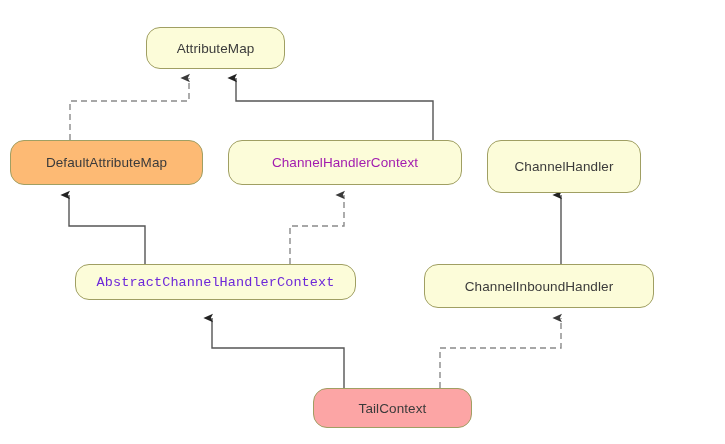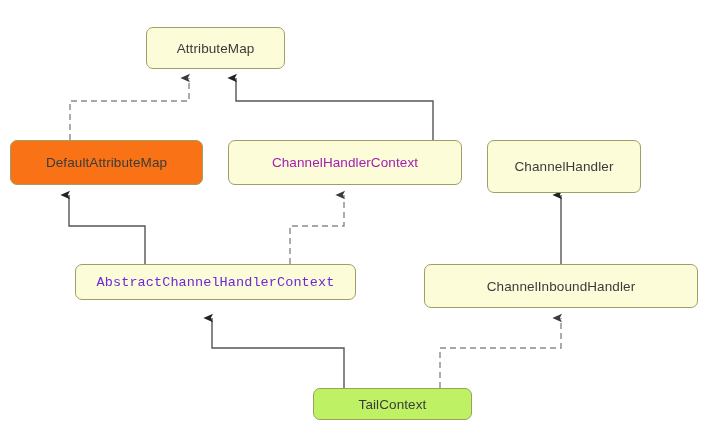--- a/index.html
+++ b/index.html
@@ -20,21 +20,21 @@
     left: 0;
     top: 0;
     width: 725px;
     height: 444px;
   }
   .node {
     position: absolute;
     box-sizing: border-box;
     background: #fcfcd9;
     border: 1px solid #a09f63;
-    border-radius: 7px;
+    border-radius: 14px;
     display: flex;
     align-items: center;
     justify-content: center;
     color: #3b3b3b;
     font-size: 13.5px;
     letter-spacing: 0.1px;
     white-space: nowrap;
     z-index: 2;
   }
   .node-label {
@@ -58,31 +58,31 @@
       <polyline points="433,140 433,101 236,101 236,78" fill="none" stroke="#555555" stroke-width="1.4" stroke-linejoin="miter" stroke-linecap="butt" marker-end="url(#arrow-solid)"></polyline>
       <polyline points="145,264 145,226 69,226 69,195" fill="none" stroke="#555555" stroke-width="1.4" stroke-linejoin="miter" stroke-linecap="butt" marker-end="url(#arrow-solid)"></polyline>
       <polyline points="290,264 290,226 344,226 344,195" fill="none" stroke="#8a8a8a" stroke-width="1.4" stroke-linejoin="miter" stroke-linecap="butt" stroke-dasharray="6,4" marker-end="url(#arrow-dashed)"></polyline>
       <polyline points="561,264 561,195" fill="none" stroke="#555555" stroke-width="1.4" stroke-linejoin="miter" stroke-linecap="butt" marker-end="url(#arrow-solid)"></polyline>
       <polyline points="344,388 344,348 212,348 212,318" fill="none" stroke="#555555" stroke-width="1.4" stroke-linejoin="miter" stroke-linecap="butt" marker-end="url(#arrow-solid)"></polyline>
       <polyline points="440,388 440,348 561,348 561,318" fill="none" stroke="#8a8a8a" stroke-width="1.4" stroke-linejoin="miter" stroke-linecap="butt" stroke-dasharray="6,4" marker-end="url(#arrow-dashed)"></polyline>
     </svg>
 <div class="node" style="left: 146px; top: 27px; width: 139px; height: 42px; background: rgb(252, 252, 217); border-color: rgb(160, 159, 99); color: rgb(59, 59, 59);">
       <span class="node-label">AttributeMap</span>
     </div>
-    <div class="node" style="left: 10px; top: 140px; width: 193px; height: 45px; background: #f97316; border-color: rgb(160, 159, 99); color: rgb(59, 59, 59);">
+    <div class="node" style="left: 10px; top: 140px; width: 193px; height: 45px; background: #fdba74; border-color: rgb(160, 159, 99); color: rgb(59, 59, 59);">
       <span class="node-label">DefaultAttributeMap</span>
     </div>
     <div class="node" style="left: 228px; top: 140px; width: 234px; height: 45px; background: rgb(252, 252, 217); border-color: rgb(160, 159, 99); color: #a21caf;">
       <span class="node-label">ChannelHandlerContext</span>
     </div>
     <div class="node" style="left: 487px; top: 140px; width: 154px; height: 53px; background: rgb(252, 252, 217); border-color: rgb(160, 159, 99); color: rgb(59, 59, 59);">
       <span class="node-label">ChannelHandler</span>
     </div>
     <div class="node" style="left: 75px; top: 264px; width: 281px; height: 36px; background: rgb(252, 252, 217); border-color: rgb(160, 159, 99); color: #6d28d9; font-family: Liberation Mono, monospace;">
       <span class="node-label">AbstractChannelHandlerContext</span>
     </div>
-    <div class="node" style="left: 424px; top: 264px; width: 274px; height: 44px; background: rgb(252, 252, 217); border-color: rgb(160, 159, 99); color: rgb(59, 59, 59); align-items: center;">
+    <div class="node" style="left: 424px; top: 264px; width: 230px; height: 44px; background: rgb(252, 252, 217); border-color: rgb(160, 159, 99); color: rgb(59, 59, 59); align-items: center;">
       <span class="node-label">ChannelInboundHandler</span>
     </div>
-    <div class="node" style="left: 313px; top: 388px; width: 159px; height: 32px; background: #bef264; border-color: rgb(160, 159, 99); color: rgb(59, 59, 59);">
+    <div class="node" style="left: 313px; top: 388px; width: 159px; height: 40px; background: #fca5a5; border-color: rgb(160, 159, 99); color: rgb(59, 59, 59);">
       <span class="node-label">TailContext</span>
     </div>
   </div>
 
 </body></html>

